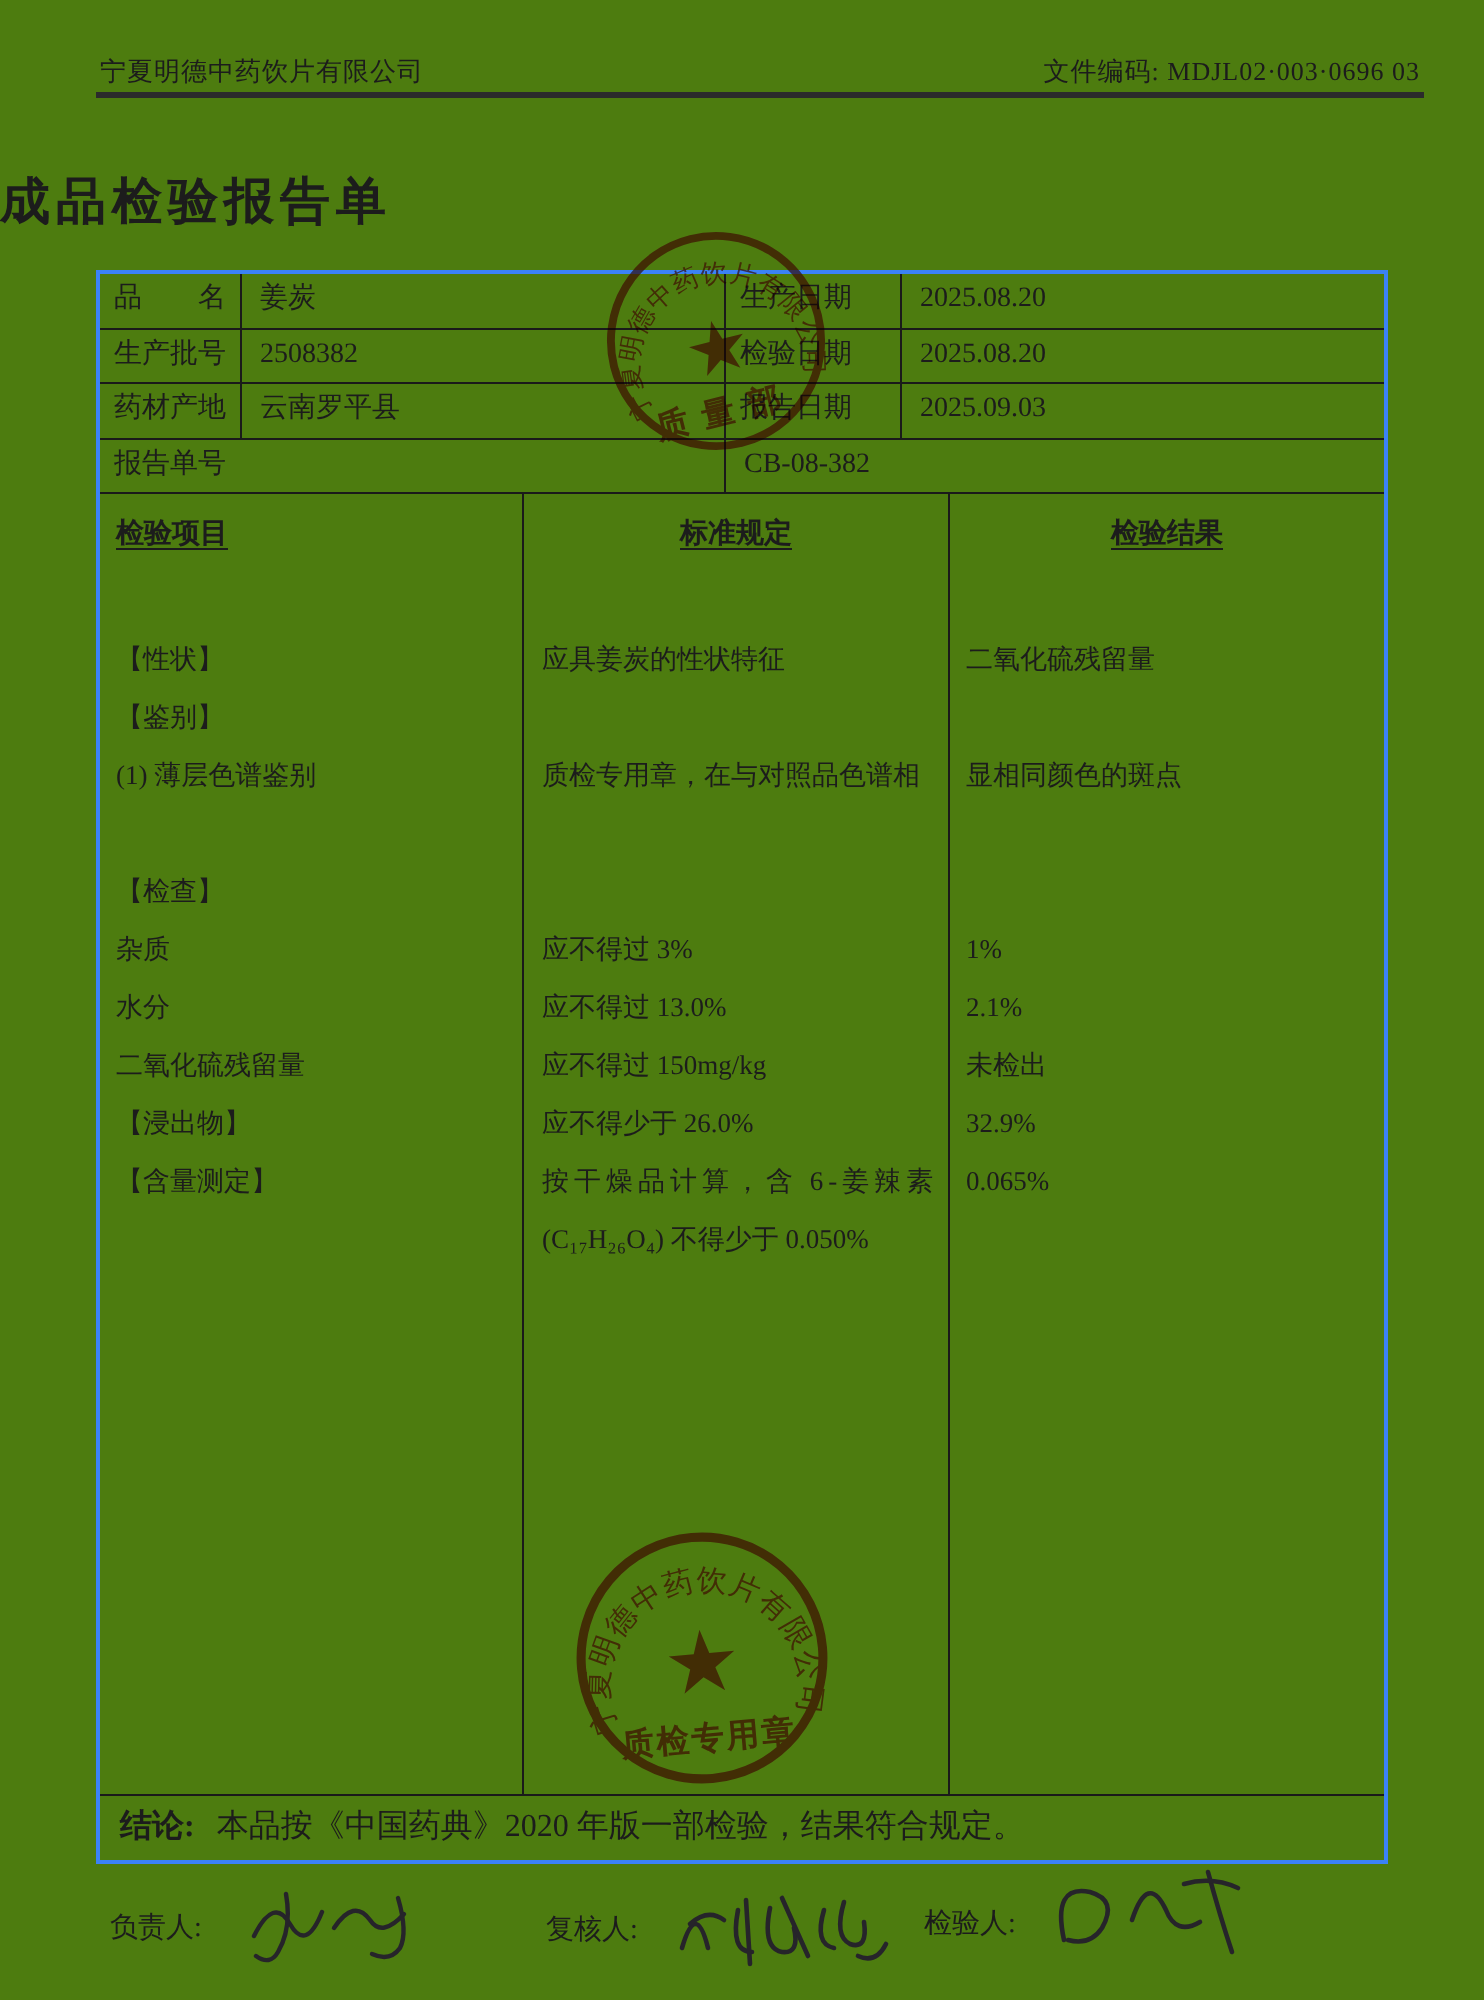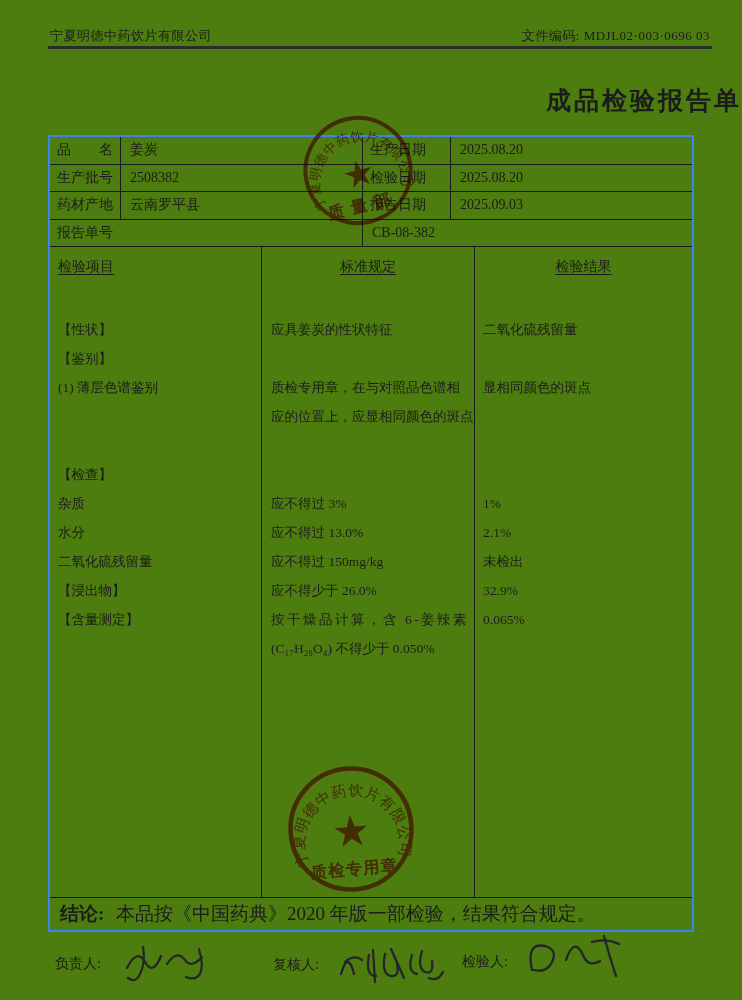--- a/index.html
+++ b/index.html
@@ -18,21 +18,21 @@
     font-size:13px; letter-spacing:.5px;
   }
   .header-rule {
     position:absolute; left:48px; right:30px; top:46px;
     border-top:3px solid #2b2b2b;
   }
 
   
   .title {
     position:absolute; left:0; right:0; top:84px;
-    text-align:right; font-size:25px; font-weight:bold; letter-spacing:3px;
+    text-align:left; font-size:25px; font-weight:bold; letter-spacing:3px;
   }
 
   
   .report-table {
     position:absolute; left:48px; top:135px; width:646px;
     border:2px solid #3b82f6; background:transparent;
   }
 
   
   .info-grid { display:grid; grid-template-columns:70px 242px 88px 1fr; }
@@ -47,33 +47,33 @@
   .ig-span2 { grid-column:span 2; }
 
   
   .three-col { height:650px; display:flex; flex-direction:column; }
   .tc-row { display:grid; grid-template-columns:211px 213px 1fr; flex:0 0 auto; }
   .tc-row .c2, .tc-row .c3 { border-left:1.5px solid #1a1a1a; }
   .tc-head { height:68px; }
   .tc-head .cell { padding-top:11px; font-size:14px; }
   .tc-head .c1 { padding-left:8px; }
   .tc-head .c2, .tc-head .c3 { text-align:center; }
-  .tc-head span { text-decoration:underline; text-underline-offset:3px; }
+  .tc-head span { text-decoration:underline; text-underline-offset:3px;font-weight:bold; }
   .tc-line { height:29px; }
   .tc-line .cell { line-height:29px; font-size:13.5px; white-space:nowrap; overflow:hidden; }
   .tc-line .c1 { padding-left:8px; }
   .tc-line .c2 { padding-left:9px; }
   .tc-line .c3 { padding-left:8px; }
   .tc-fill { flex:1 1 auto; }
   .ls-wide { letter-spacing:2.5px; }
 
   
   .conclusion-row {
     border-top:1.5px solid #1a1a1a; height:33px; line-height:32px;
-    padding-left:10px; font-size:19px; white-space:nowrap; overflow:hidden;
+    padding-left:10px; font-size:16px; white-space:nowrap; overflow:hidden;
   }
   .conclusion-row .b { font-weight:bold; margin-right:7px; }
 
   
   .sign-row { position:absolute; top:942px; left:0; right:0; height:54px; }
   .sig-group { position:absolute; display:flex; align-items:center; }
   .sig-label { font-size:14px; white-space:nowrap; }
   .sig-svg { margin-left:14px; }
 
   
@@ -139,25 +139,20 @@
         <div class="cell c2"></div>
         <div class="cell c3"></div>
       </div>
 
       <div class="tc-row tc-line">
         <div class="cell c1">(1) 薄层色谱鉴别</div>
         <div class="cell c2">质检专用章，在与对照品色谱相</div>
         <div class="cell c3">显相同颜色的斑点</div>
       </div>
 
-      <div class="tc-row tc-line">
-        <div class="cell c1"></div>
-        <div class="cell c2">应的位置上，应显相同颜色的斑点</div>
-        <div class="cell c3"></div>
-      </div>
 
       <div class="tc-row tc-line">
         <div class="cell c1"></div>
         <div class="cell c2"></div>
         <div class="cell c3"></div>
       </div>
 
       <div class="tc-row tc-line">
         <div class="cell c1">【检查】</div>
         <div class="cell c2"></div>

